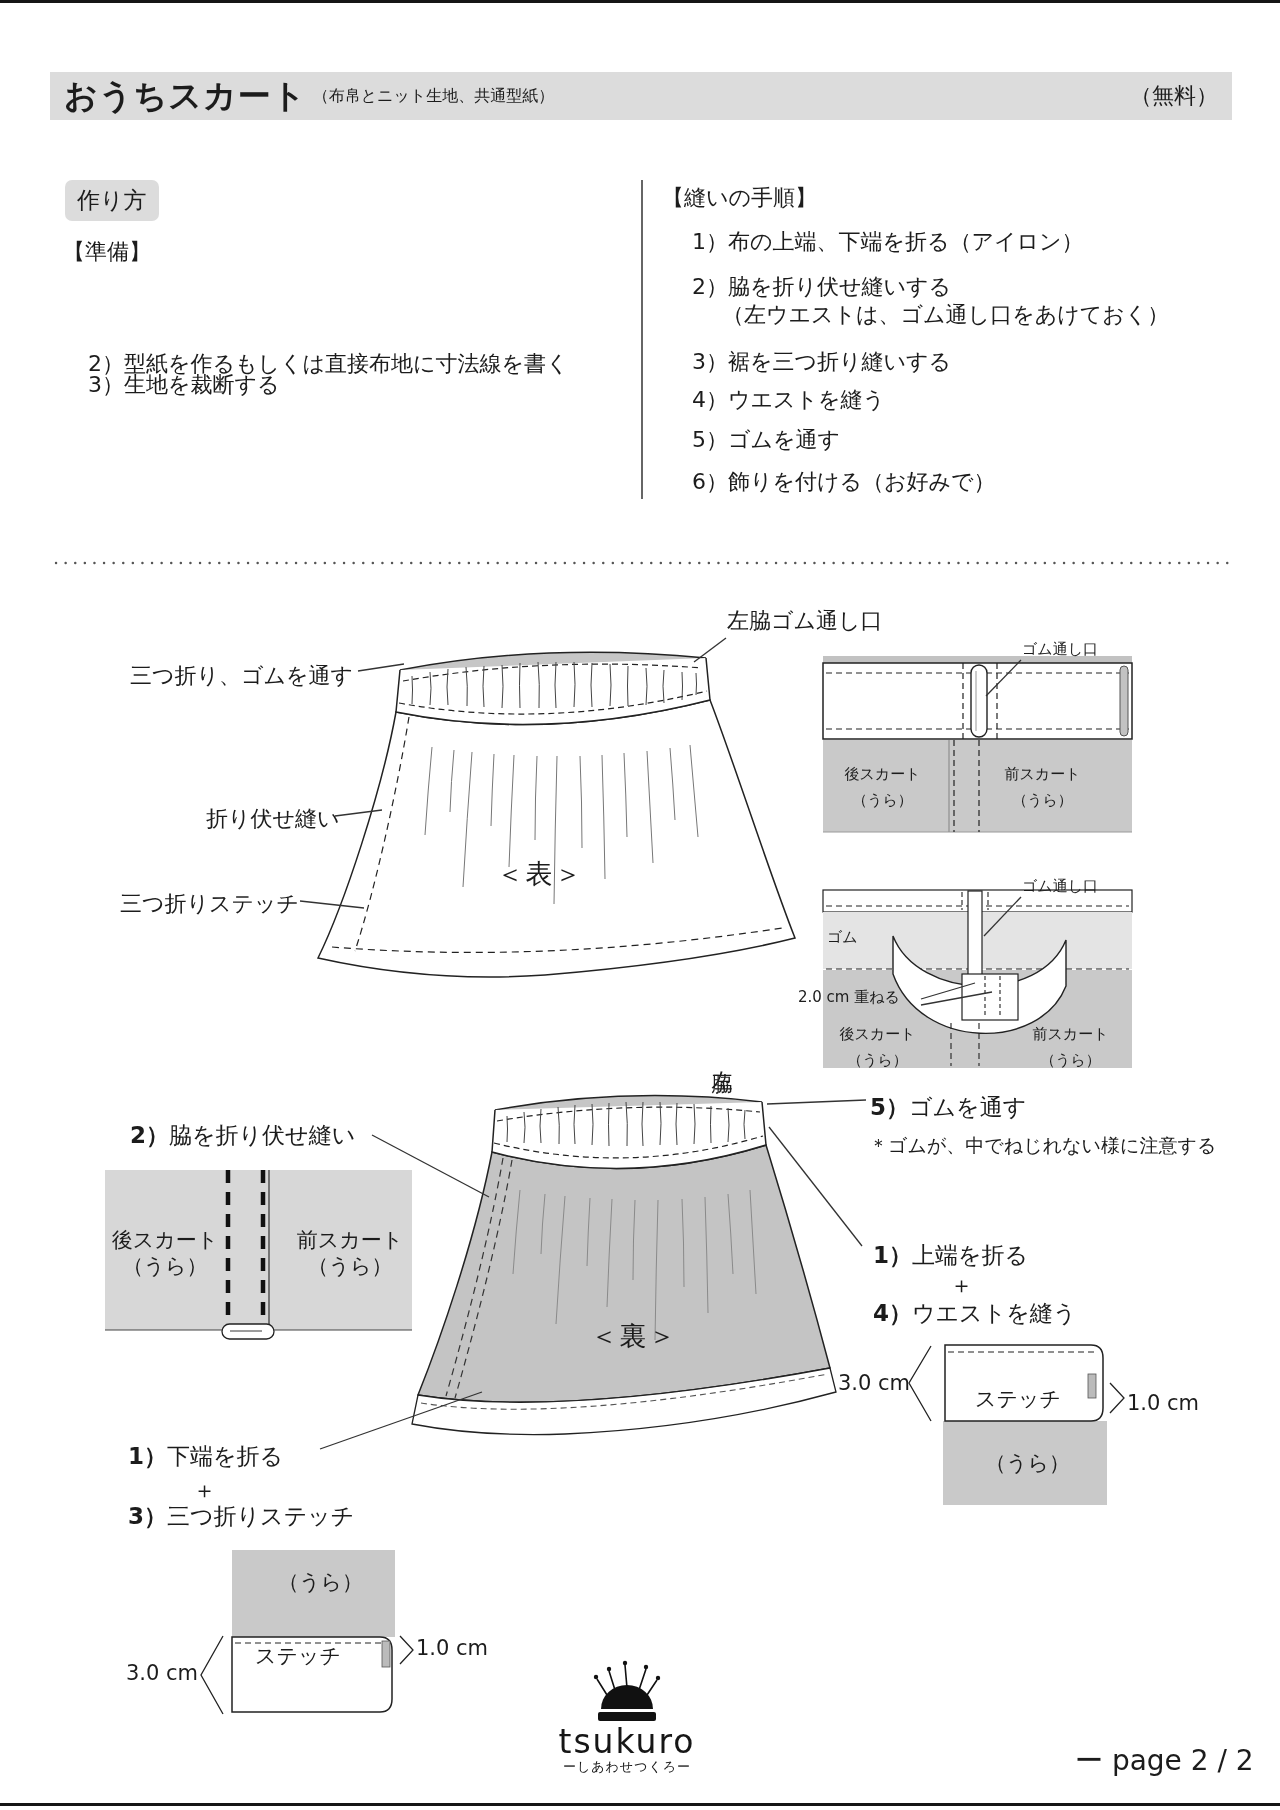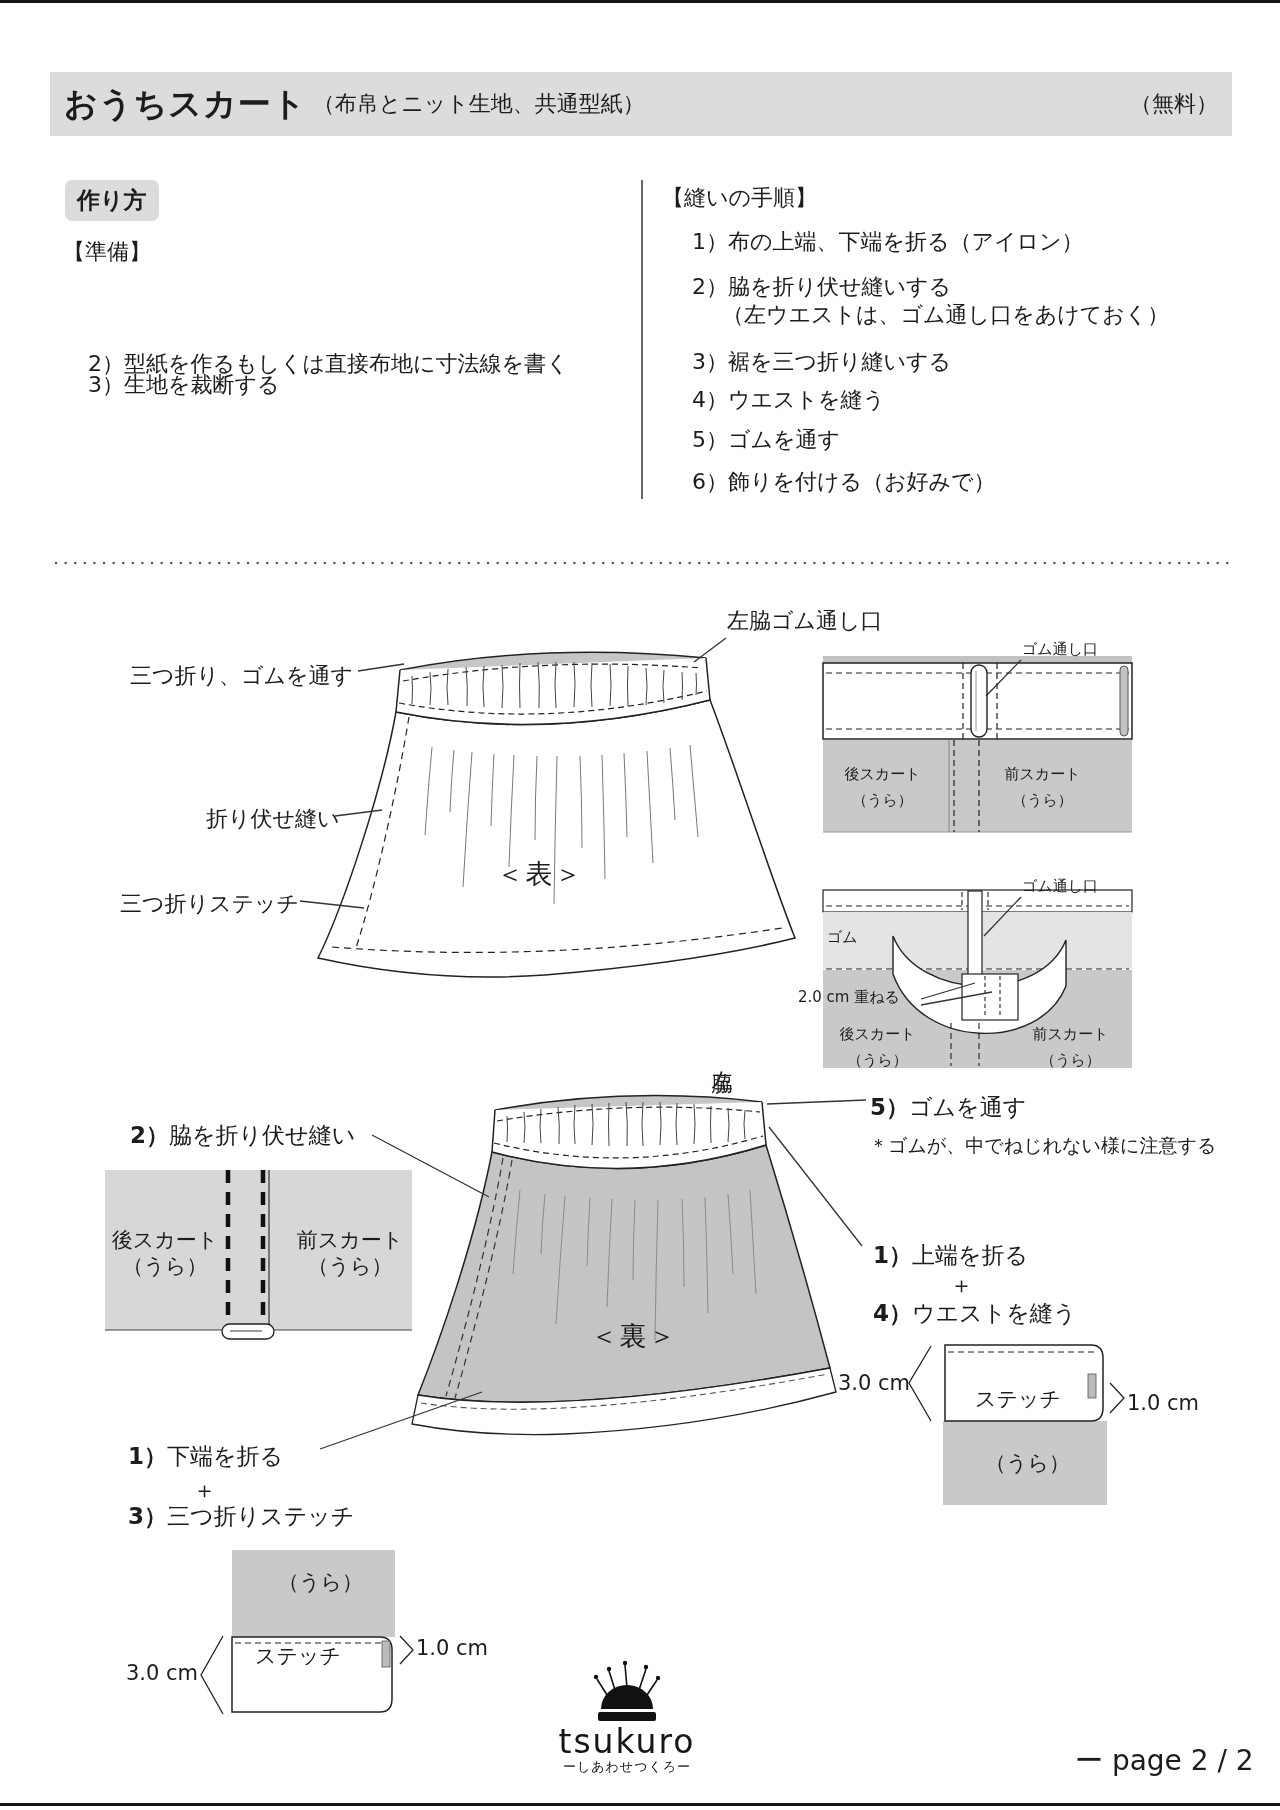--- a/index.html
+++ b/index.html
@@ -1,26 +1,26 @@
 <!DOCTYPE html>
 <html><head>
 <meta charset="utf-8">
 <style>
   html,body{margin:0;padding:0;background:#fff;}
   .page{position:relative;width:1280px;height:1810px;background:#fff;overflow:hidden;
         font-family:"DejaVu Sans","Liberation Sans",sans-serif;color:#1c1c1c;}
   .abs{position:absolute;white-space:nowrap;}
   svg.art{position:absolute;left:0;top:0;}
-  .hdr-bar{position:absolute;left:50px;top:72px;width:1182px;height:64px;background:#dcdcdc;
+  .hdr-bar{position:absolute;left:50px;top:72px;width:1182px;height:48px;background:#dcdcdc;
            display:flex;align-items:center;padding:0 14px;box-sizing:border-box;}
   .hdr-title{font-size:33px;font-weight:bold;letter-spacing:1px;}
-  .hdr-sub{font-size:22px;margin-left:6px;}
+  .hdr-sub{font-size:16px;margin-left:6px;}
   .hdr-free{font-size:22px;margin-left:auto;}
   .badge{position:absolute;left:65px;top:180px;background:#dcdcdc;border-radius:7px;
-         font-size:23px;padding:5px 12px;font-weight:bold;}
+         font-size:23px;padding:5px 12px;}
   .h22{font-size:22px;}
   .h21{font-size:21px;}
   .h20{font-size:15px;}
   .h19{font-size:19px;}
   .h23{font-size:23px;}
   .mark{font-size:27px;letter-spacing:2px;text-align:center;width:120px;}
   .num{font-weight:bold;}
   .ctr{text-align:center;line-height:26px;}
   .vert{writing-mode:vertical-rl;letter-spacing:2px;}
   .logo-name{font-size:33px;letter-spacing:2px;text-align:center;width:200px;color:#161616;}

